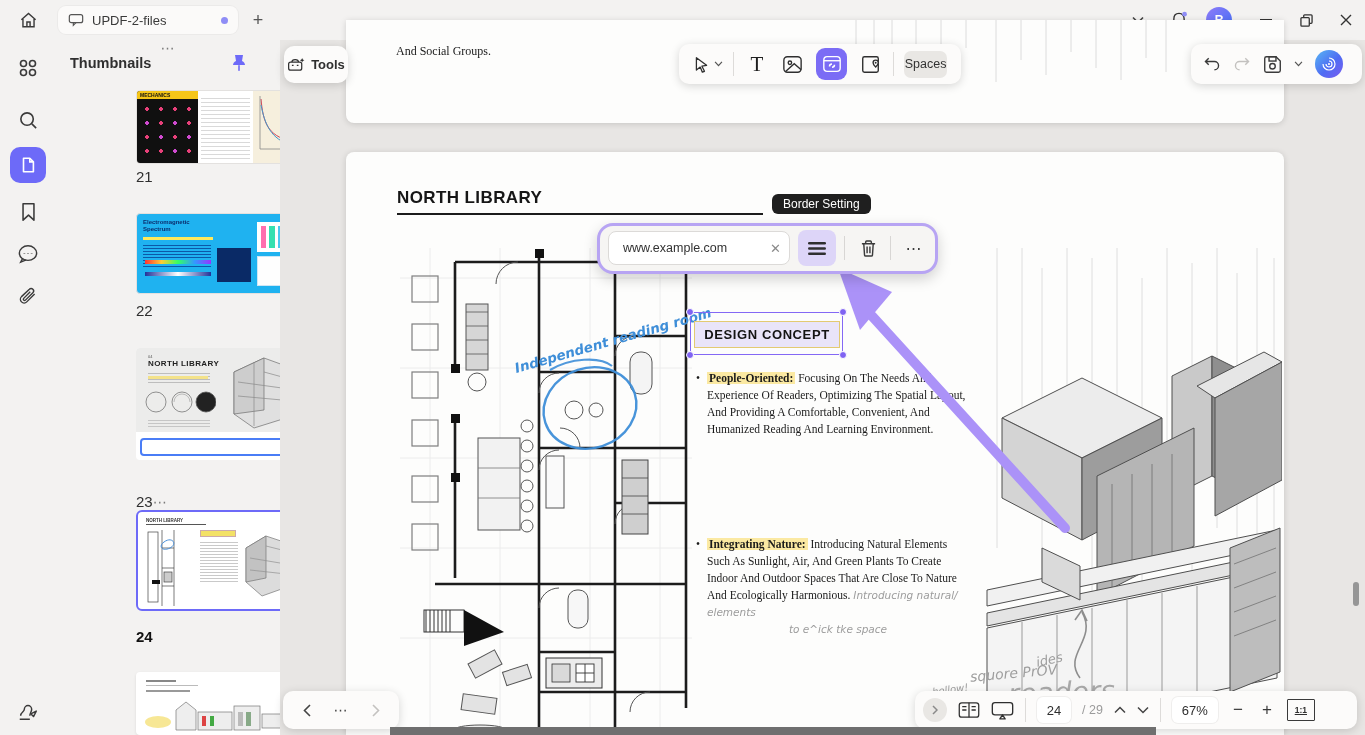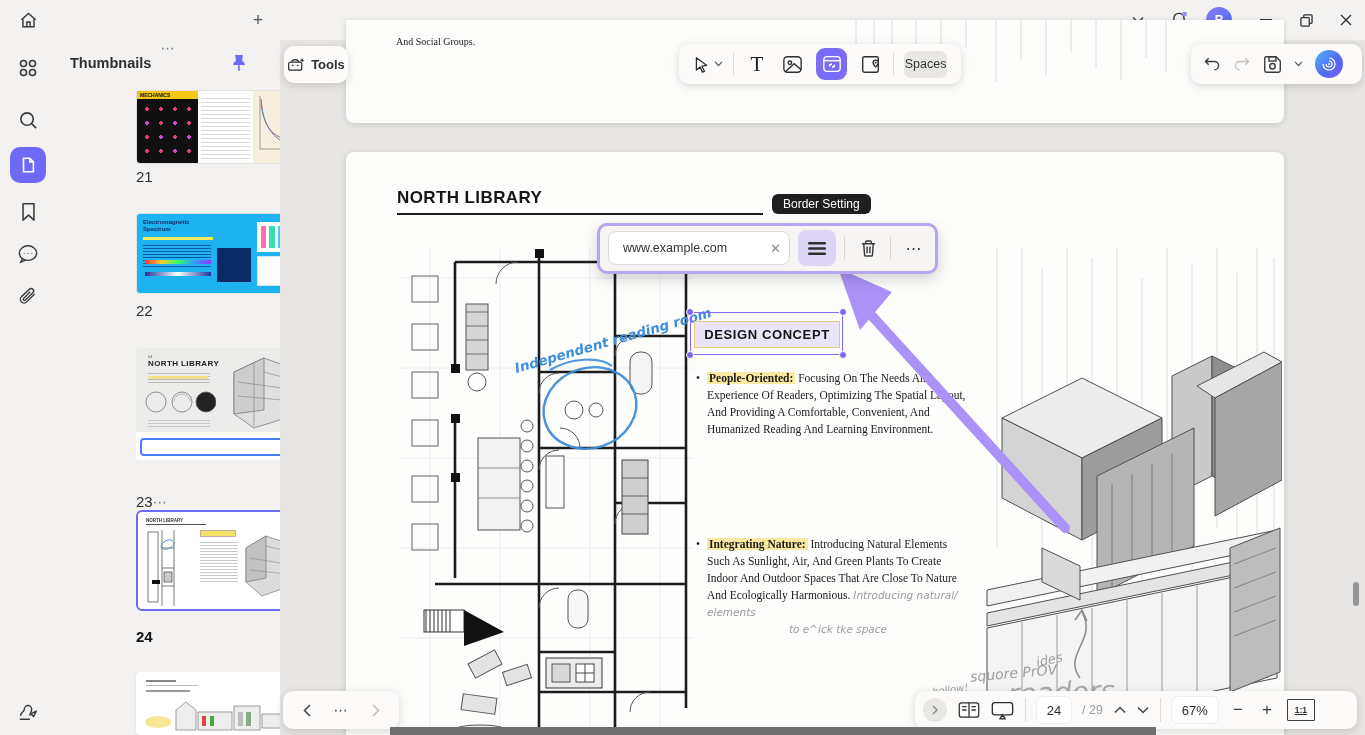--- a/index.html
+++ b/index.html
@@ -55,20 +55,28 @@
 </head>
 <body>
 
 <div id="screen">
 
   <div class="i titlebar">
     <div class="i ctr" style="left:14px;top:6px;width:28px;height:28px;">
       <svg width="19" height="19" viewBox="0 0 24 24" fill="none" stroke="#3a3a3a" stroke-width="1.8">
           <path d="M3 11 L12 3 L21 11 M5 10 V20 H19 V10 M10 20 V14 H14 V20"></path>
         </svg>
+    </div>
+    <div class="i flex tab">
+      <svg width="16" height="14" viewBox="0 0 24 20" fill="none" stroke="#555" stroke-width="1.8">
+          <rect x="2" y="2" width="20" height="12" rx="3"></rect>
+          <path d="M8 14 L8 18 L12 14"></path>
+        </svg>
+      <span class="tab-title">UPDF-2-files</span>
+      <span class="tab-dot"></span>
     </div>
     <div class="i ctr" style="left:246px;top:8px;width:24px;height:24px;font-size:18px;color:#555;">+</div>
 
     <div class="i ctr" style="left:1128px;top:10px;width:20px;height:20px;">
       <svg width="12" height="8" viewBox="0 0 12 8" fill="none" stroke="#444" stroke-width="1.6">
           <path d="M1 1.5 L6 6.5 L11 1.5"></path>
         </svg>
     </div>
     <div class="i ctr" style="left:1167px;top:8px;width:24px;height:24px;">
       <svg width="18" height="19" viewBox="0 0 22 24" fill="none" stroke="#2f2f2f" stroke-width="1.7">
@@ -277,21 +285,21 @@
           <rect x="68" y="20" width="4" height="10" fill="#4a4"></rect>
           <rect x="96" y="16" width="5" height="14" fill="#bbb"></rect>
           <rect x="104" y="16" width="5" height="14" fill="#8a8"></rect>
         </svg>
     </div>
   </div>
 
   <div class="i workspace">
 
     <div class="i page-card" style="left:66px;top:-20px;width:938px;height:103px;border-radius:0 0 8px 8px;">
-      <div class="i serif" style="left:50px;top:16px;font-size:10px;">And Social Groups.</div>
+      <div class="i serif" style="left:50px;top:24px;font-size:12px;">And Social Groups.</div>
       <svg class="i" style="left:500px;top:0;" width="330" height="70" viewBox="0 0 330 70">
         <g stroke="#dcdcdc" stroke-width="1">
           <path d="M10 0 V44 M28 0 V30 M46 0 V58 M70 0 V36 M95 0 V50 M120 0 V28 M150 0 V62 M175 0 V40 M200 0 V55 M225 0 V32 M250 0 V48 M275 0 V60 M300 0 V38 M320 0 V52"></path>
         </g>
       </svg>
     </div>
 
     <div class="i page-card" style="left:66px;top:112px;width:938px;height:583px;border-radius:8px 8px 0 0;">
 
       <div class="i pdf-title" style="left:51px;top:36px;font-family:'Liberation Sans',sans-serif;">NORTH LIBRARY</div>
@@ -515,21 +523,21 @@
           <path d="M1 1 L5 5.5 L9 1"></path>
         </svg>
       <div class="ctr" style="width:28px;height:28px;border-radius:50%;background:linear-gradient(135deg,#58b7f3,#4f6cf3 55%,#7a5cf0);">
         <svg width="16" height="16" viewBox="0 0 16 16" fill="none" stroke="#fff" stroke-width="1.2">
             <path d="M8 2 a6 6 0 1 1-6 6 M8 5 a3 3 0 1 1-3 3"></path>
             <circle cx="8" cy="8" r="1" fill="#fff" stroke="none"></circle>
           </svg>
       </div>
     </div>
 
-    <div class="i" style="left:317px;top:183px;width:341px;height:51px;background:#f6f5f3;border:3px solid #b7a4f3;border-radius:10px;box-shadow:0 5px 14px rgba(0,0,0,0.18);box-sizing:border-box;">
+    <div class="i" style="left:317px;top:183px;width:341px;height:51px;background:#f6f5f3;border:3px solid #b7a4f3;border-radius:16px;box-shadow:0 5px 14px rgba(0,0,0,0.18);box-sizing:border-box;">
       <div class="i flex" style="left:8px;top:5px;width:182px;height:34px;background:#fff;border:1px solid #dcdad8;border-radius:8px;box-sizing:border-box;padding:0 8px 0 12px;">
         <input style="border: none; outline: none; flex: 1 1 0%; font-size: 12.5px; color: rgb(51, 51, 51); font-family: &quot;Liberation Sans&quot;, sans-serif; background: transparent; min-width: 0px;" value="www.example.com">
         <span style="color:#8a8a8a;font-size:13px;cursor:default;">✕</span>
       </div>
       <div class="i ctr" style="left:198px;top:4px;width:38px;height:36px;background:#ddd5f8;border-radius:8px;">
         <svg width="18" height="13" viewBox="0 0 18 13">
             <rect y="0" width="18" height="2.6" rx="1.3" fill="#2f2f2f"></rect>
             <rect y="5.2" width="18" height="2.6" rx="1.3" fill="#2f2f2f"></rect>
             <rect y="10.4" width="18" height="2.6" rx="1.3" fill="#2f2f2f"></rect>
           </svg>

